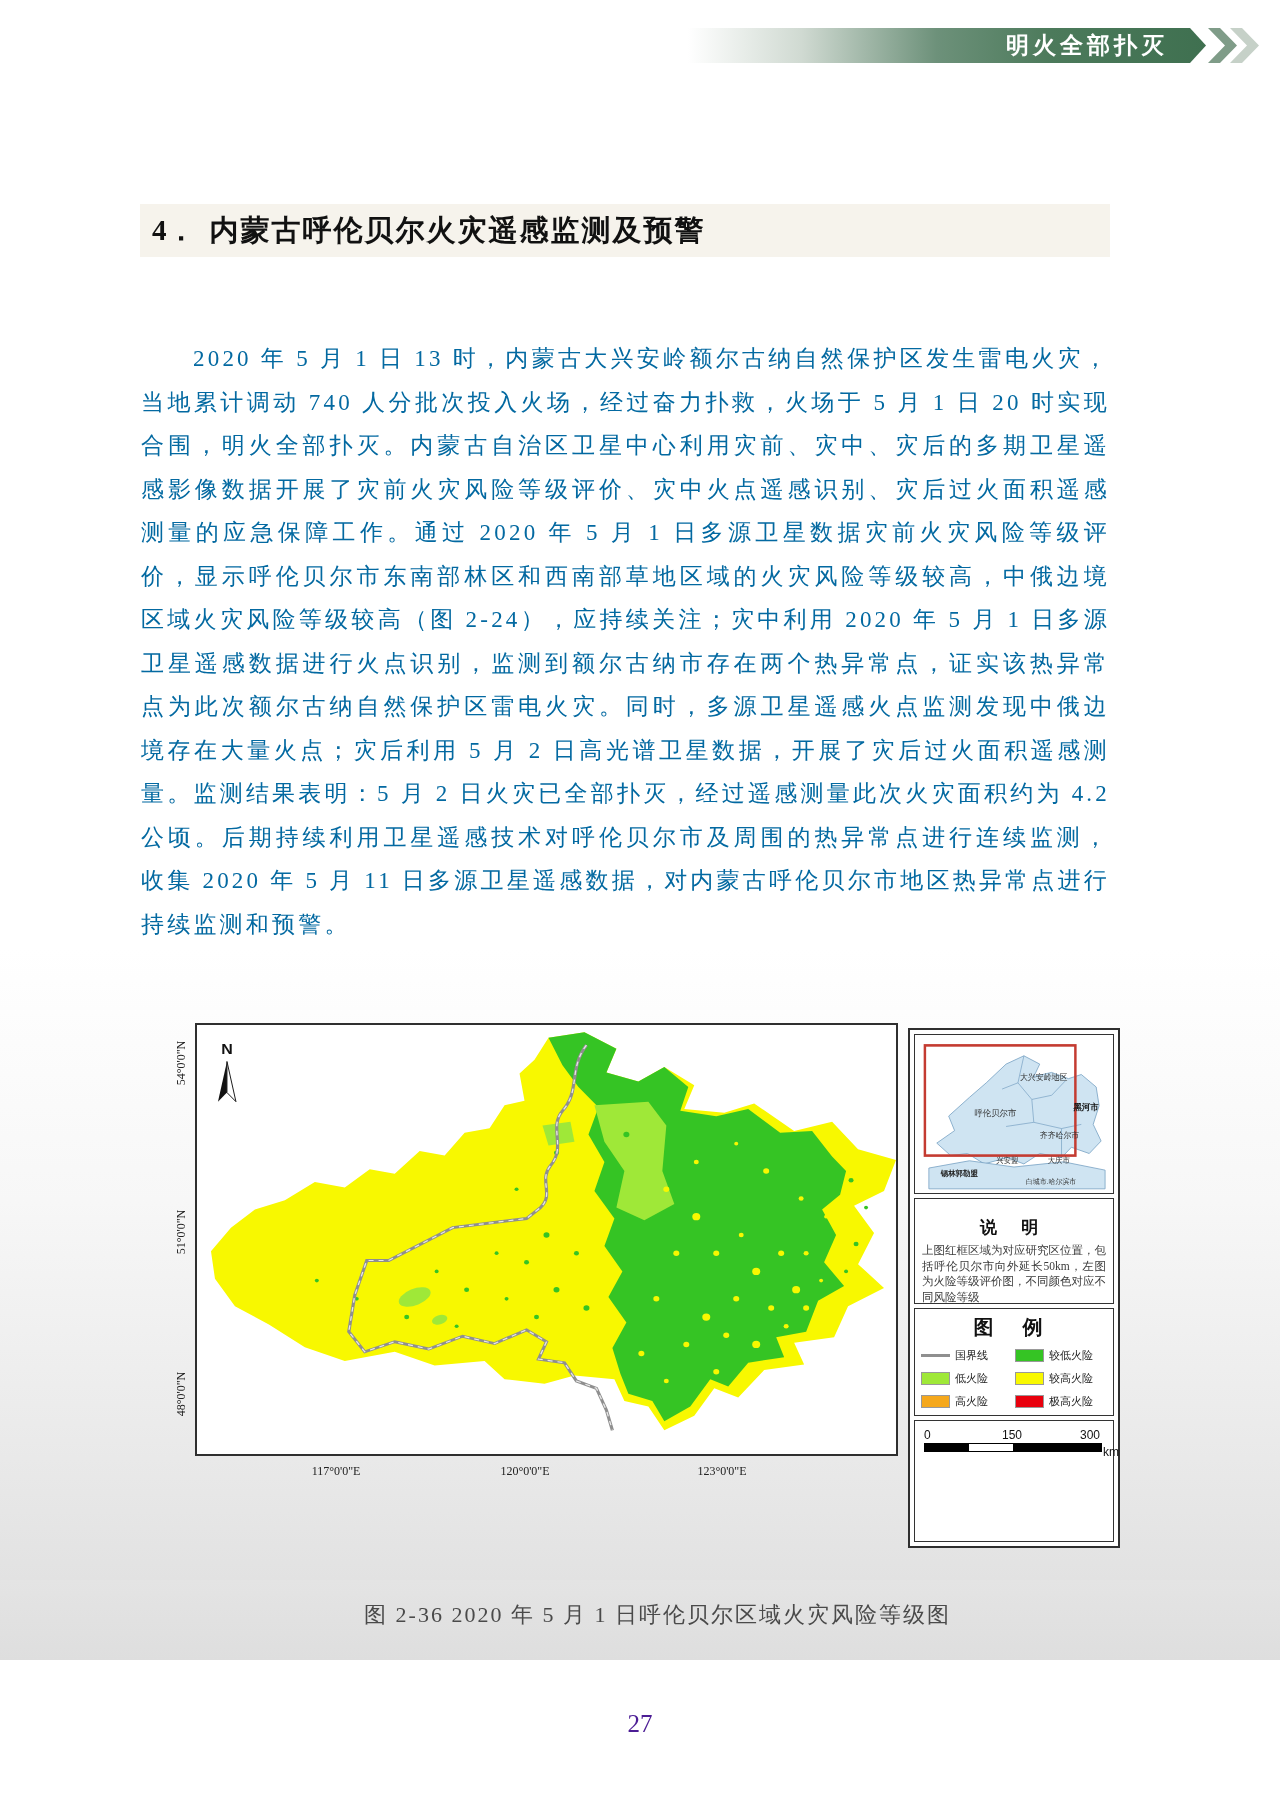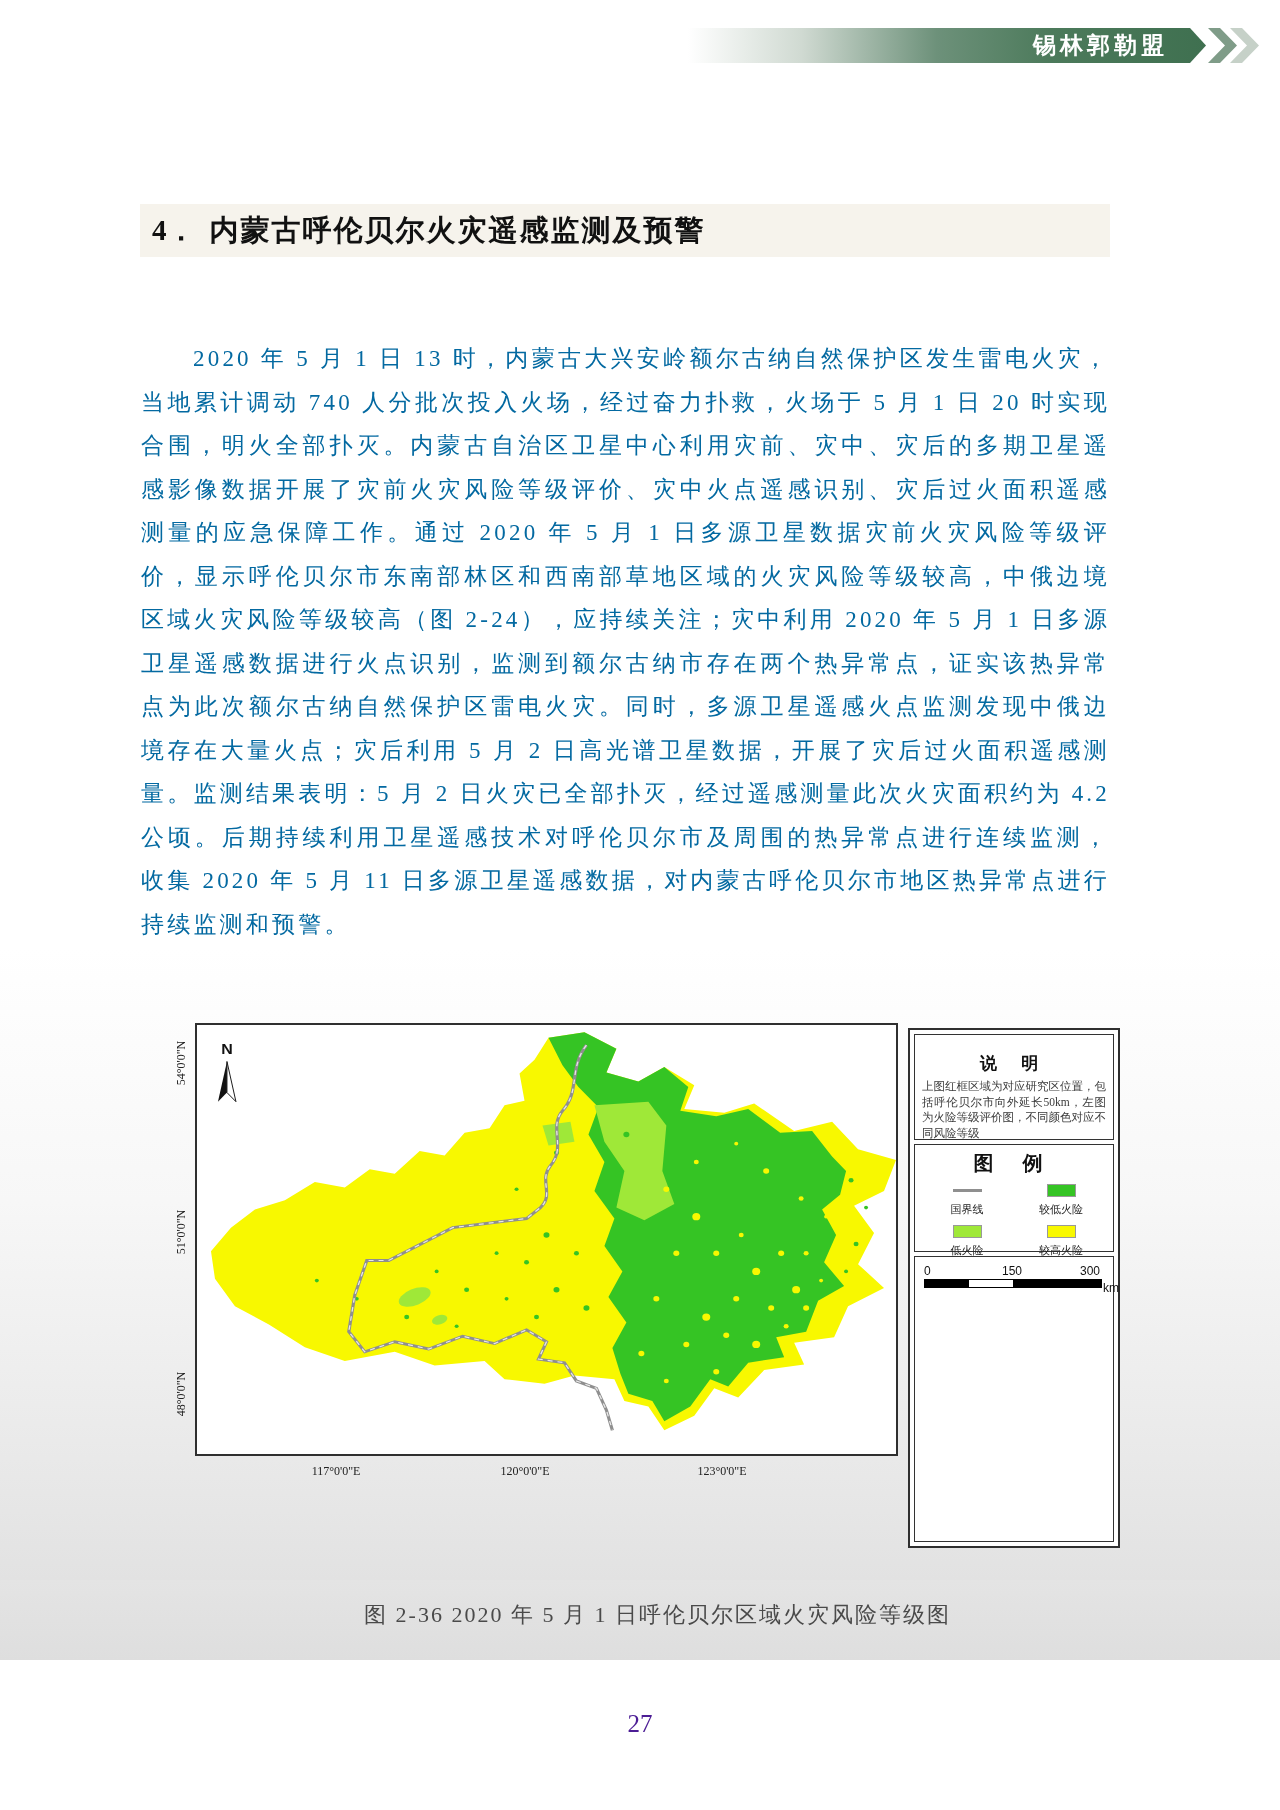--- a/index.html
+++ b/index.html
@@ -48,21 +48,21 @@
   .inset-box svg{display:block;width:100%;height:100%;}
   .notes-box{height:106px;padding:16px 7px;}
   .notes-title{text-align:center;font-size:17px;font-weight:bold;letter-spacing:10px;margin:1px 0 4px;
                font-family:"Liberation Serif","DejaVu Serif",serif;}
   .notes-body{font-size:11.5px;line-height:15.5px;color:#3a3a3a;text-align:justify;
               font-family:"Liberation Serif","DejaVu Serif",serif;}
   .legend-box{height:108px;padding:3px 6px;}
   .legend-title{text-align:center;font-size:20px;font-weight:bold;letter-spacing:12px;margin:2px 0 7px;
                 font-family:"Liberation Serif","DejaVu Serif",serif;}
   .legend-grid{display:grid;grid-template-columns:1fr 1fr;row-gap:8px;column-gap:2px;}
-  .legend-item{display:flex;align-items:center;gap:5px;font-size:11px;color:#222;white-space:nowrap;flex-direction:column;}
+  .legend-item{display:flex;align-items:center;gap:5px;font-size:11px;color:#222;white-space:nowrap;}
   .swatch{width:29px;height:13px;border:1px solid #999;box-sizing:border-box;flex:none;}
   .line-swatch{width:29px;height:13px;border:none;display:flex;align-items:center;flex:none;}
   .line-swatch .rule{width:100%;height:3px;}
   .scale-box{flex:1;padding:7px 9px;position:relative;}
   .scale-ticks{position:relative;width:176px;height:15px;font-size:12px;color:#111;}
   .tick-0{position:absolute;left:0;}
   .tick-150{position:absolute;left:50%;transform:translateX(-50%);}
   .tick-300{position:absolute;left:100%;transform:translateX(-100%);text-align:center;}
   .scale-bar{width:176px;height:7px;border:1px solid #000;display:flex;box-sizing:content-box;}
   .seg-a{width:25%;background:#000;}
@@ -78,21 +78,21 @@
            font-size:22px;letter-spacing:2px;color:#4a4a4a;}
   .page-number{position:absolute;left:0;top:1710px;width:1280px;text-align:center;
                font-size:25px;color:#4c1d95;}
 </style>
 </head>
 <body>
 
 <div class="page">
 
   <div class="banner">
-    <span class="banner-text">锡林郭勒盟</span>
+    <span class="banner-text">明火全部扑灭</span>
   </div>
   <svg class="chevrons" width="54" height="35" viewBox="0 0 54 35">
     <polygon points="0,0 12,0 29,17.5 12,35 0,35 17,17.5" fill="#7f9c88"></polygon>
     <polygon points="22,0 34,0 51,17.5 34,35 22,35 39,17.5" fill="#c6d1c8"></polygon>
   </svg>
 
   <div class="title-bar">
     <span class="title-number">4．</span>
     <span class="title-text">内蒙古呼伦贝尔火灾遥感监测及预警</span>
   </div>
@@ -200,20 +200,42 @@
 
     <span class="lat-label" style="top:40px">54°0'0"N</span>
     <span class="lat-label" style="top:209px">51°0'0"N</span>
     <span class="lat-label" style="top:371px">48°0'0"N</span>
     <span class="lon-label" style="left:141px">117°0'0"E</span>
     <span class="lon-label" style="left:330px">120°0'0"E</span>
     <span class="lon-label" style="left:527px">123°0'0"E</span>
 
     <div class="side-panel">
 
+      <div class="p-box inset-box">
+        <svg viewBox="0 0 200 152" preserveAspectRatio="none">
+          <rect x="0" y="0" width="200" height="152" fill="#ffffff"></rect>
+          <path stroke="#78a2c4" stroke-width="0.8" d="M 22,104 L 40,92 L 34,78 L 55,60 L 72,46 L 92,28 L 110,20 L 126,28 L 120,40 L 138,36
+                   L 155,42 L 168,38 L 183,50 L 186,68 L 180,86 L 188,102 L 176,114 L 158,108 L 148,118
+                   L 126,114 L 110,124 L 93,118 L 70,124 L 53,114 L 36,116 Z" fill="#CFE4F2"></path>
+          <path stroke="#78a2c4" stroke-width="0.8" d="M 14,128 L 55,121 L 100,127 L 150,122 L 192,130 L 192,148 L 14,148 Z" fill="#CFE4F2"></path>
+          <path fill="none" stroke="#78a2c4" stroke-width="0.7" d="M 110,20 L 104,46 L 118,62 L 138,58 L 152,44 M 104,46 L 88,52 M 92,88 L 120,84 L 148,90 L 168,86
+                   M 120,84 L 118,62 M 148,90 L 148,118"></path>
+          <rect x="10" y="10" width="152" height="106" fill="none" stroke-width="2.5" stroke="#C43B31"></rect>
+          <g font-family="Liberation Sans, DejaVu Sans, sans-serif" fill="#333">
+            <text x="106" y="43" font-size="8">大兴安岭地区</text>
+            <text x="60" y="78" font-size="8.5">呼伦贝尔市</text>
+            <text x="160" y="72" font-size="8.5" font-weight="bold" fill="#111">黑河市</text>
+            <text x="126" y="99" font-size="8">齐齐哈尔市</text>
+            <text x="82" y="123" font-size="7.5">兴安盟</text>
+            <text x="134" y="123" font-size="7.5">大庆市</text>
+            <text x="26" y="136" font-size="7.5" font-weight="bold" fill="#222">锡林郭勒盟</text>
+            <text x="112" y="143" font-size="7">白城市.哈尔滨市</text>
+          </g>
+        </svg>
+      </div>
 
       <div class="p-box notes-box">
         <div class="notes-title">说 明</div>
         <div class="notes-body">上图红框区域为对应研究区位置，包括呼伦贝尔市向外延长50km，左图为火险等级评价图，不同颜色对应不同风险等级</div>
       </div>
 
       <div class="p-box legend-box">
         <div class="legend-title">图 例</div>
         <div class="legend-grid">
           <div class="legend-item">

